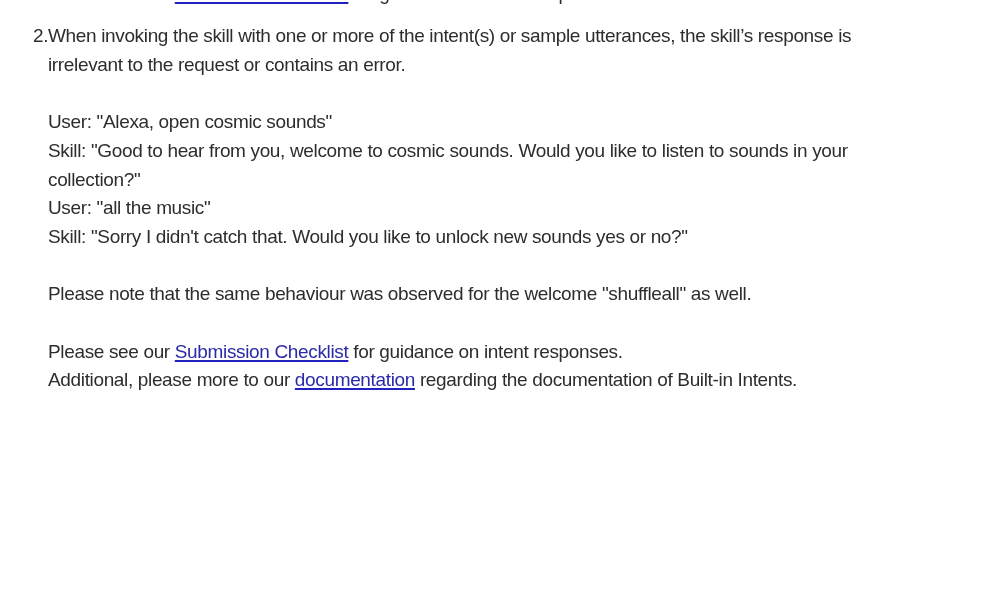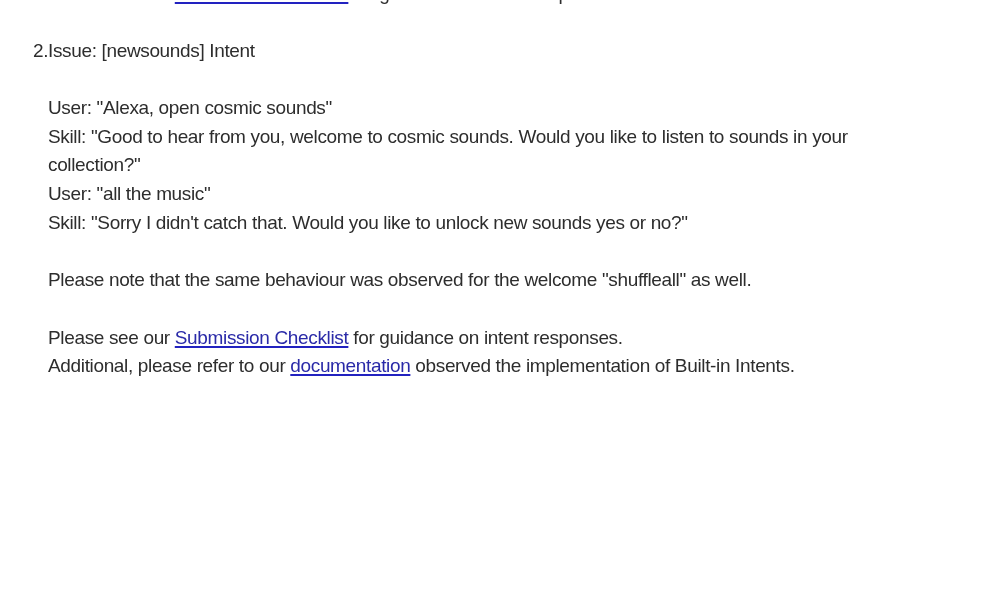--- a/index.html
+++ b/index.html
@@ -63,40 +63,39 @@
 <div class="page">
 
   <div class="clip-line">
     <div class="line"><span>Please see our </span><a class="link">Submission Checklist</a><span> for guidance on intent responses.</span></div>
   </div>
 
   <div class="list-item">
     <span class="marker">2.</span>
 
     <div class="para">
+      <div class="line">When invoking the skill with one or more of the intent(s) or sample utterances, the skill’s response is</div>
+      <div class="line">irrelevant to the request or contains an error.</div>
     </div>
 
-    <div class="para">
-      <div class="line">Issue: [newsounds] Intent</div>
-    </div>
 
 
     <div class="para">
       <div class="line">User: "Alexa, open cosmic sounds"</div>
       <div class="line">Skill: "Good to hear from you, welcome to cosmic sounds. Would you like to listen to sounds in your</div>
       <div class="line">collection?"</div>
       <div class="line">User: "all the music"</div>
       <div class="line">Skill: "Sorry I didn't catch that. Would you like to unlock new sounds yes or no?"</div>
     </div>
 
 
     <div class="para">
       <div class="line">Please note that the same behaviour was observed for the welcome "shuffleall" as well.</div>
     </div>
 
     <div class="para">
       <div class="line"><span>Please see our </span><a class="link">Submission Checklist</a><span> for guidance on intent responses.</span></div>
-      <div class="line"><span>Additional, please refer to our </span><a class="link">documentation</a><span> observed the implementation of Built-in Intents.</span></div>
+      <div class="line"><span>Additional, please more to our </span><a class="link">documentation</a><span> regarding the documentation of Built-in Intents.</span></div>
     </div>
 
   </div>
 
 </div>
 
 </body></html>

